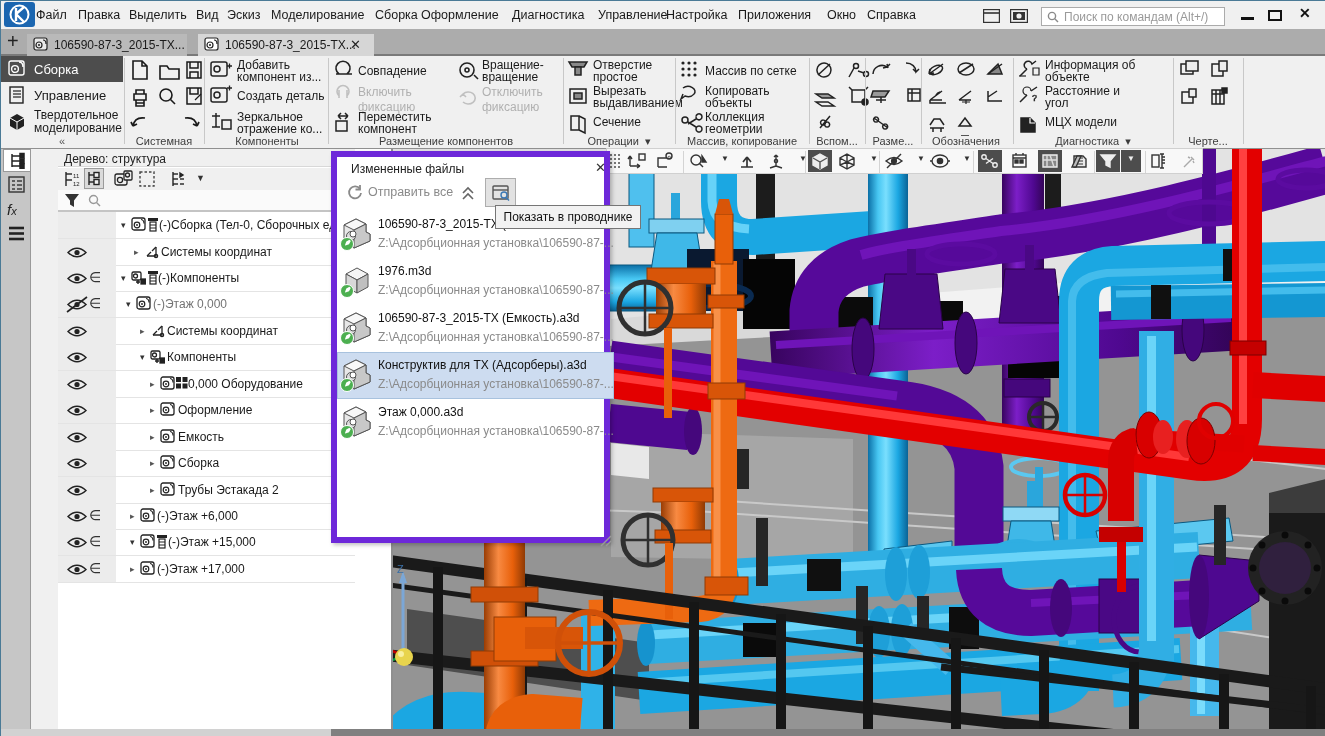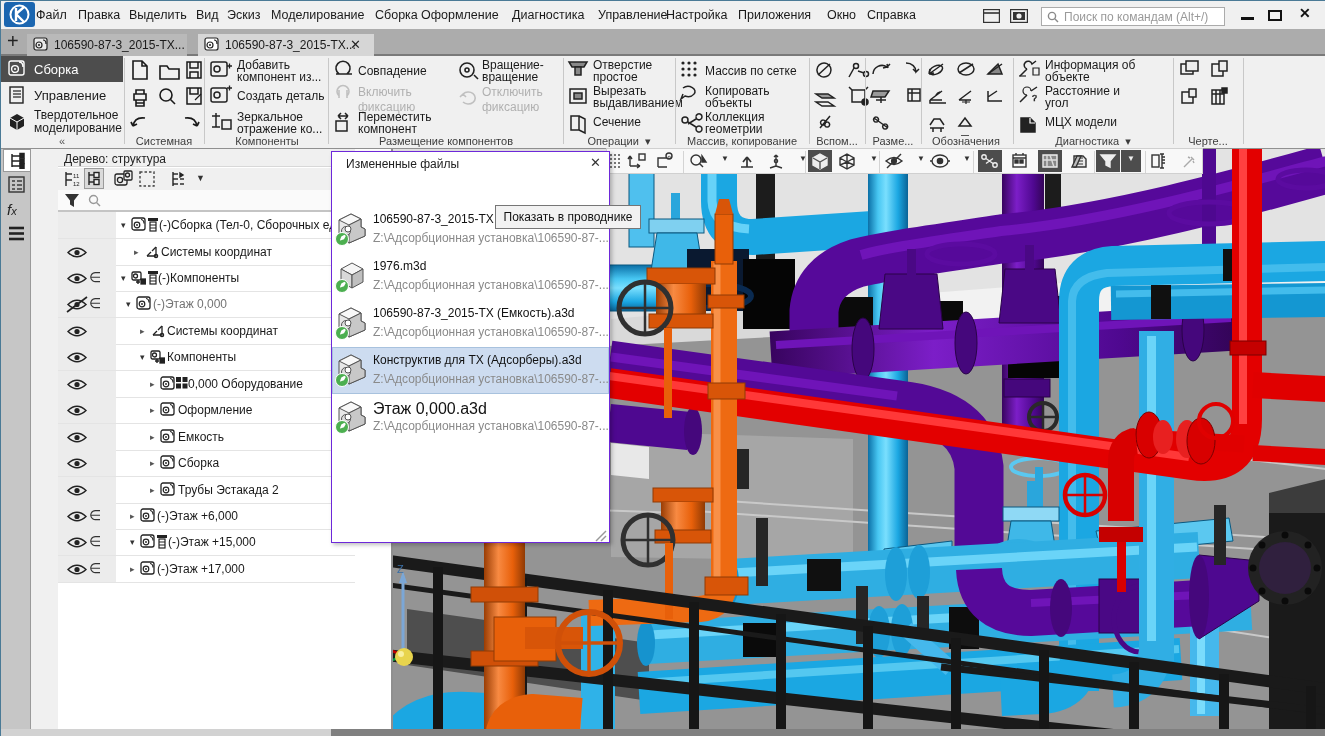--- a/index.html
+++ b/index.html
@@ -20,21 +20,21 @@
   .rtxtd { position:absolute; font-size:12px; color:#B0B0B0; line-height:15px; }
   
   #lstrip { position:absolute; left:0; top:148px; width:30px; height:580px; background:#C6C6C6; border-right:1px solid #9a9a9a; }
   
   #tree { position:absolute; left:30px; top:148px; width:335px; height:580px; background:#FFFFFF; border-right:2px solid #8F8F8F;margin-left:27px; }
   .trow { position:absolute; left:0; width:297px; height:27px; border-bottom:1px solid #E4E4E4; }
   .tgut { position:absolute; left:0; top:0; width:58px; height:26px; background:#ECECEC; }
   .ttext { position:absolute; top:6px; font-size:12px; color:#1a1a1a; white-space:nowrap; }
   .arr { position:absolute; font-size:9px; color:#444; top:8px; }
   
-  #palette { position:absolute; left:330px; top:150px; width:279px; height:392px; background:#FFFFFF; border:1px solid #6d28d9; box-shadow:2px 2px 4px rgba(0,0,0,0.25); }
+  #palette { position:absolute; left:330px; top:150px; width:279px; height:392px; background:#FFFFFF; border:6px solid #6d28d9; box-shadow:2px 2px 4px rgba(0,0,0,0.25); }
   
   #vtb { position:absolute; left:605px; top:147px; height:26px; background:#F8F8F8; border:1px solid #D0D0D0; }
   .vbtn { position:absolute; top:1px; width:24px; height:22px; }
   
   #bstrip { position:absolute; left:0; top:728px; width:330px; height:8px; background:#D2D2D2; }
 </style>
 </head>
 <body>
 <div id="win">
 
@@ -1102,20 +1102,45 @@
         <svg style="position:absolute;left:2px;top:2px;" width="20" height="18" viewBox="0 0 20 18">
           <g fill="none" stroke="#AAA" stroke-width="1.4">
             <path d="M4 15 L12 7 M11 5 l3 3 M10 6 l-2 -1 M13 9 l1 2"></path>
           </g>
         </svg>
       </div>
     </div>
   <div id="palette">
     <span class="abs" style="left:14px;top:5px;font-size:12px;color:#222;">Измененные файлы</span>
     <span class="abs" style="left:258px;top:3px;font-size:13px;color:#333;">✕</span>
+    <div class="abs" style="left:0;top:20px;width:277px;height:32px;">
+      <svg class="abs" style="left:9px;top:7px;" width="17" height="17" viewBox="0 0 17 17">
+          <g fill="none" stroke="#8A8A8A" stroke-width="1.8">
+            <path d="M14 5 A6 6 0 1 0 15 9"></path>
+            <path d="M14 1 L14 5.5 L9.5 5.5" fill="none"></path>
+          </g>
+        </svg>
+      <span class="abs" style="left:31px;top:8px;font-size:12.5px;color:#8A8A8A;">Отправить все</span>
+      <svg class="abs" style="left:123px;top:7px;" width="16" height="17" viewBox="0 0 16 17">
+          <g fill="none" stroke="#666" stroke-width="1.6">
+            <path d="M3 9 L8 4 L13 9"></path>
+            <path d="M3 15 L8 10 L13 15"></path>
+          </g>
+        </svg>
+      <div class="abs" style="left:148px;top:1px;width:31px;height:29px;background:#E2E2E2;border:1px solid #ADADAD;">
+        <svg class="abs" style="left:6px;top:5px;" width="19" height="19" viewBox="0 0 19 19">
+            <g fill="none" stroke="#555" stroke-width="1.4">
+              <rect x="1" y="2" width="15" height="13" rx="1"></rect>
+              <line x1="1" y1="6" x2="16" y2="6"></line>
+              <circle cx="12" cy="11" r="3" stroke="#3A78B5"></circle>
+              <line x1="14" y1="13.5" x2="17" y2="16.5" stroke="#3A78B5"></line>
+            </g>
+          </svg>
+      </div>
+    </div>
     <svg class="abs" style="left:3px;top:58px;" width="34" height="37" viewBox="0 0 34 37">
         <g stroke="#555" stroke-width="1">
         <polygon points="4,10 16,4 26,9 26,17 30,19 30,26 14,33 4,28" fill="#E8E8E8"></polygon>
         <polygon points="4,10 16,4 26,9 14,15" fill="#F8F8F8"></polygon>
         <polygon points="14,15 26,9 26,17 30,19 30,26 14,33" fill="#C8C8C8"></polygon>
         <circle cx="11" cy="21" r="4.5" fill="#DDD"></circle>
         <circle cx="13" cy="19" r="3" fill="#FFF"></circle>
         </g>
         <circle cx="7" cy="29" r="6.5" fill="#4CAF50" stroke="#FFF" stroke-width="1"></circle>
     <path d="M4.5 31.5 l1.5 -4 l3.5 -2 l1.5 1.5 l-2 3.5 l-4 1.5 z" fill="#FFF" transform="scale(0.9) translate(1,2)"></path>
@@ -1164,21 +1189,21 @@
         <g stroke="#555" stroke-width="1">
         <polygon points="4,10 16,4 26,9 26,17 30,19 30,26 14,33 4,28" fill="#E8E8E8"></polygon>
         <polygon points="4,10 16,4 26,9 14,15" fill="#F8F8F8"></polygon>
         <polygon points="14,15 26,9 26,17 30,19 30,26 14,33" fill="#C8C8C8"></polygon>
         <circle cx="11" cy="21" r="4.5" fill="#DDD"></circle>
         <circle cx="13" cy="19" r="3" fill="#FFF"></circle>
         </g>
         <circle cx="7" cy="29" r="6.5" fill="#4CAF50" stroke="#FFF" stroke-width="1"></circle>
     <path d="M4.5 31.5 l1.5 -4 l3.5 -2 l1.5 1.5 l-2 3.5 l-4 1.5 z" fill="#FFF" transform="scale(0.9) translate(1,2)"></path>
       </svg>
-    <span class="abs" style="left:41px;top:248px;font-size:16px;color:#111;white-space:nowrap;">Этаж 0,000.a3d</span>
+    <span class="abs" style="left:41px;top:248px;font-size:12px;color:#111;white-space:nowrap;">Этаж 0,000.a3d</span>
     <span class="abs" style="left:41px;top:267px;font-size:12px;color:#8A8A8A;white-space:nowrap;">Z:\Адсорбционная установка\106590-87-...</span>
     <svg class="abs" style="left:262px;top:377px;" width="13" height="13" viewBox="0 0 13 13">
         <g stroke="#999" stroke-width="1.4">
           <line x1="2" y1="12" x2="12" y2="2"></line>
           <line x1="7" y1="12" x2="12" y2="7"></line>
         </g>
       </svg>
   </div>
   <div id="tooltip" class="abs" style="left:494px;top:204px;width:146px;height:24px;background:#F2F2F2;border:1px solid #767676;font-size:12px;color:#111;line-height:22px;text-align:center;">Показать в проводнике</div>
   <div id="bstrip"></div>

